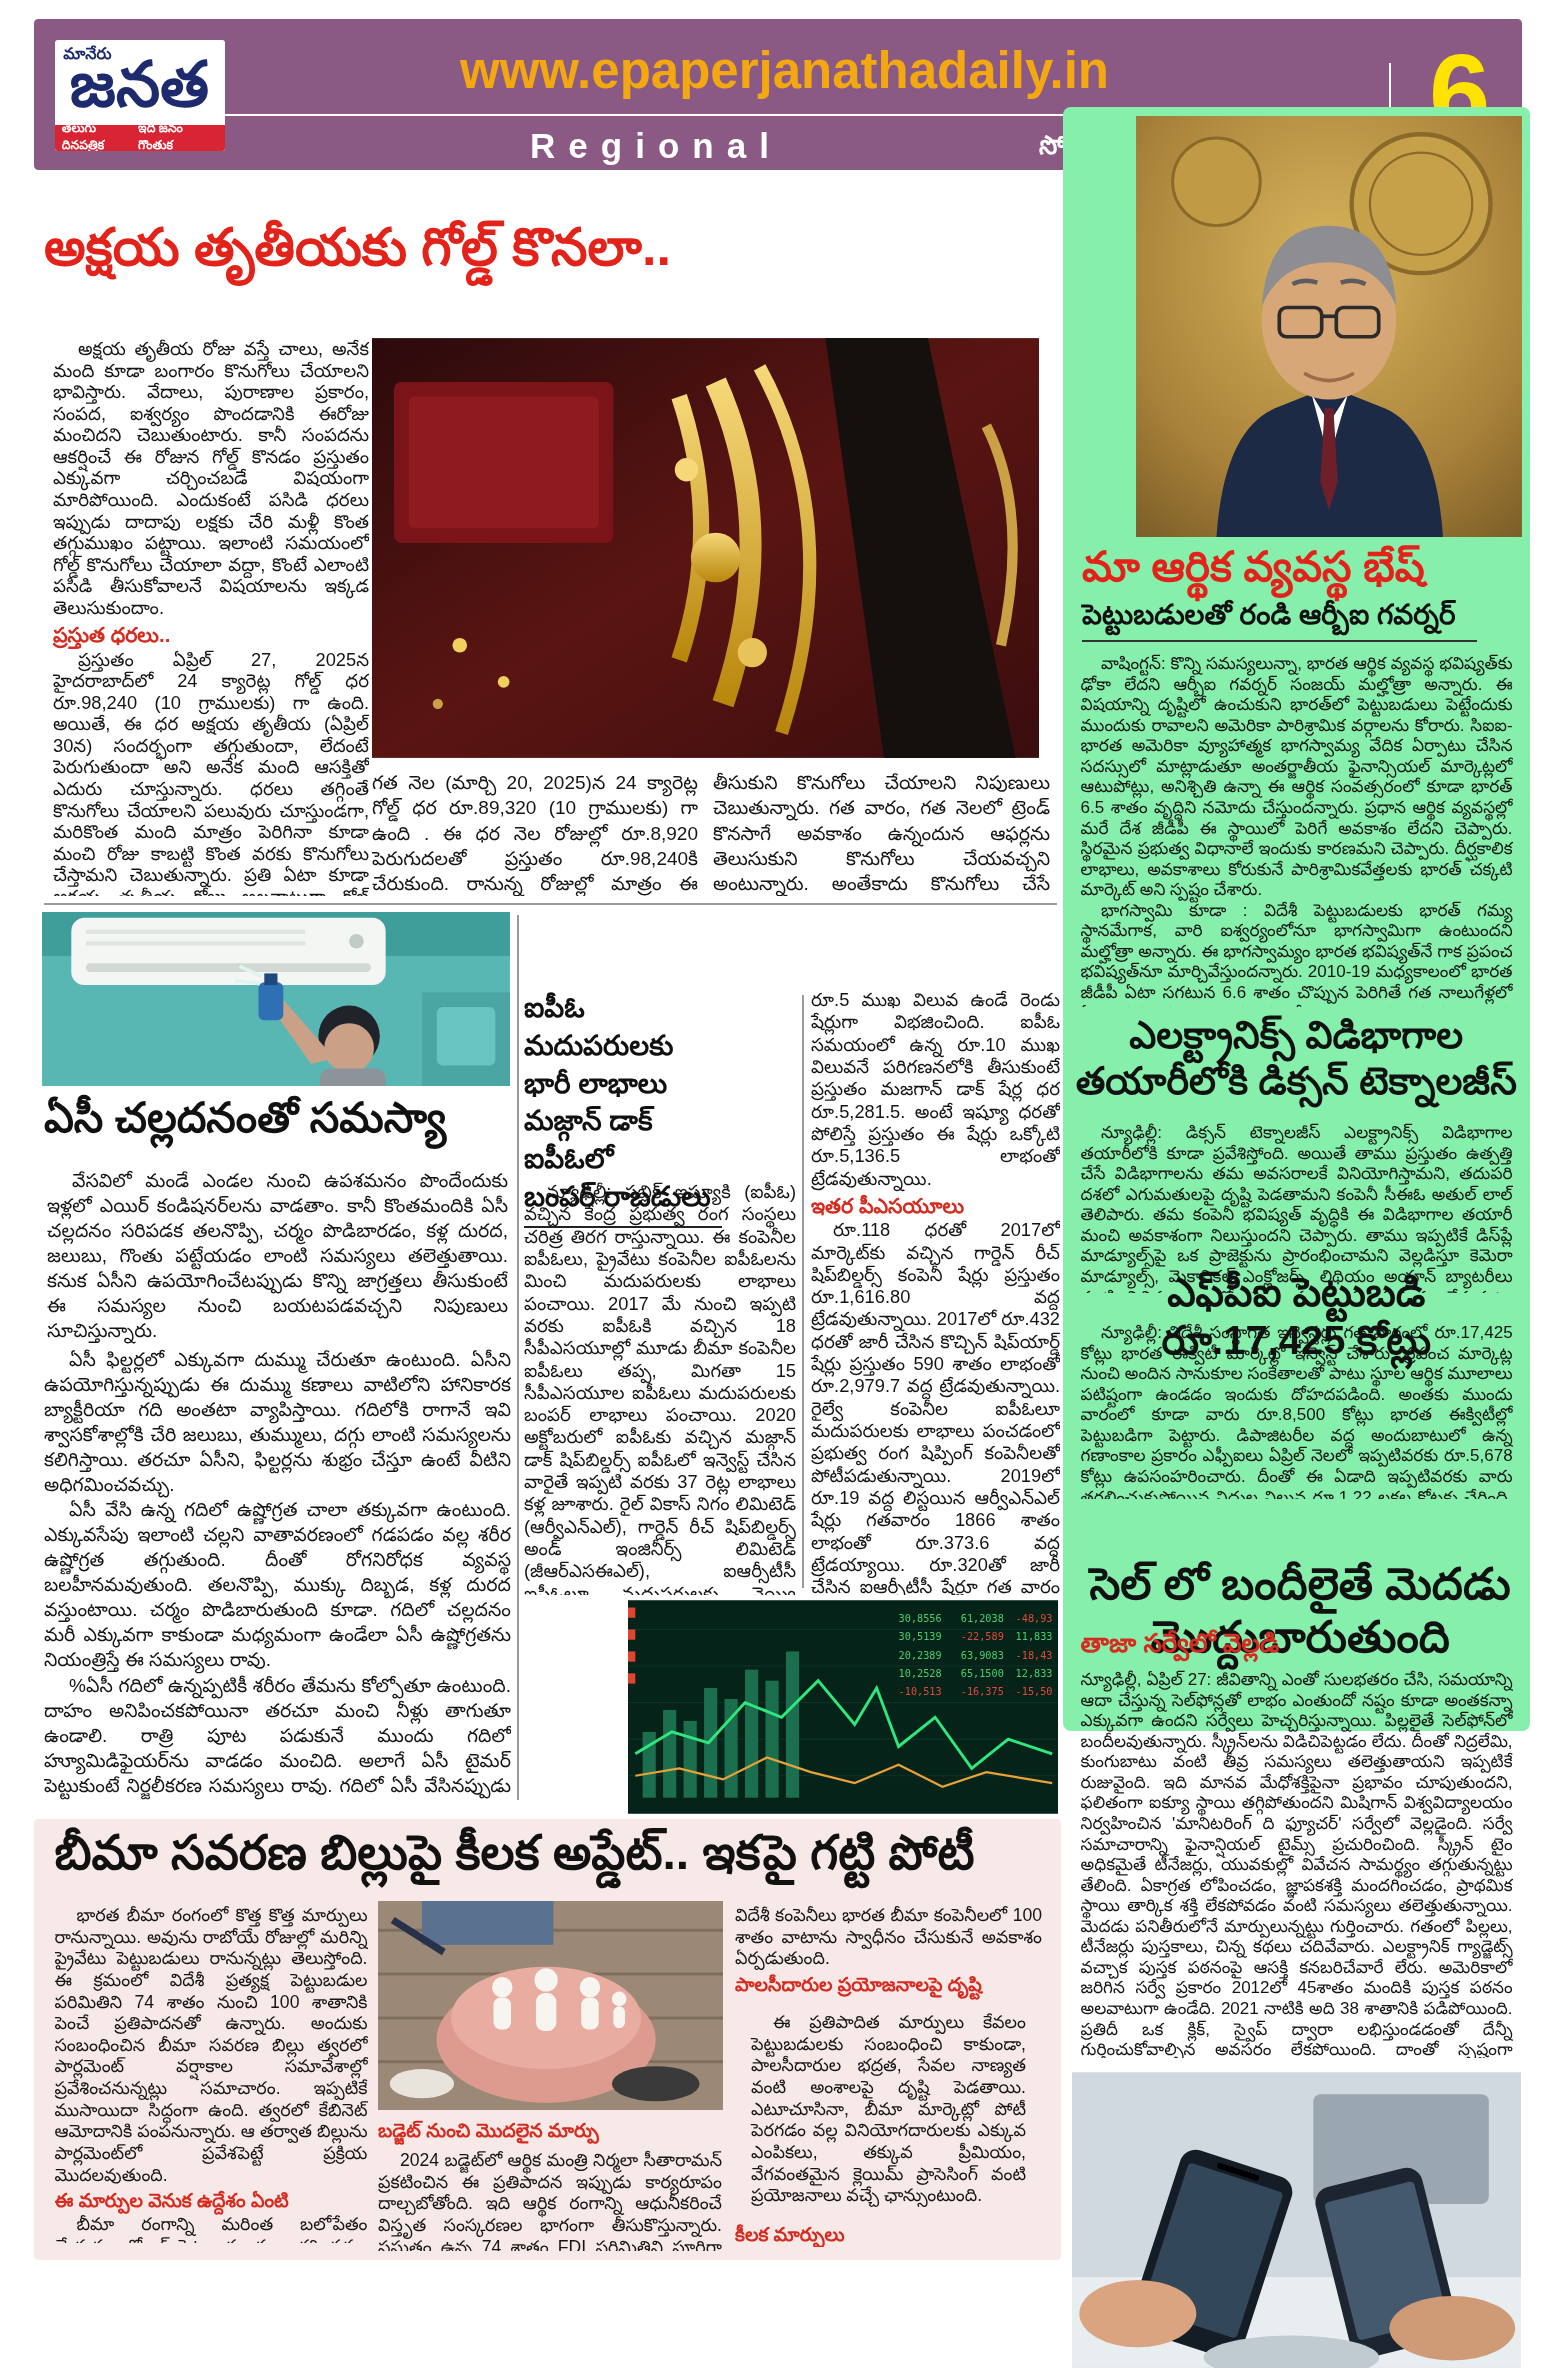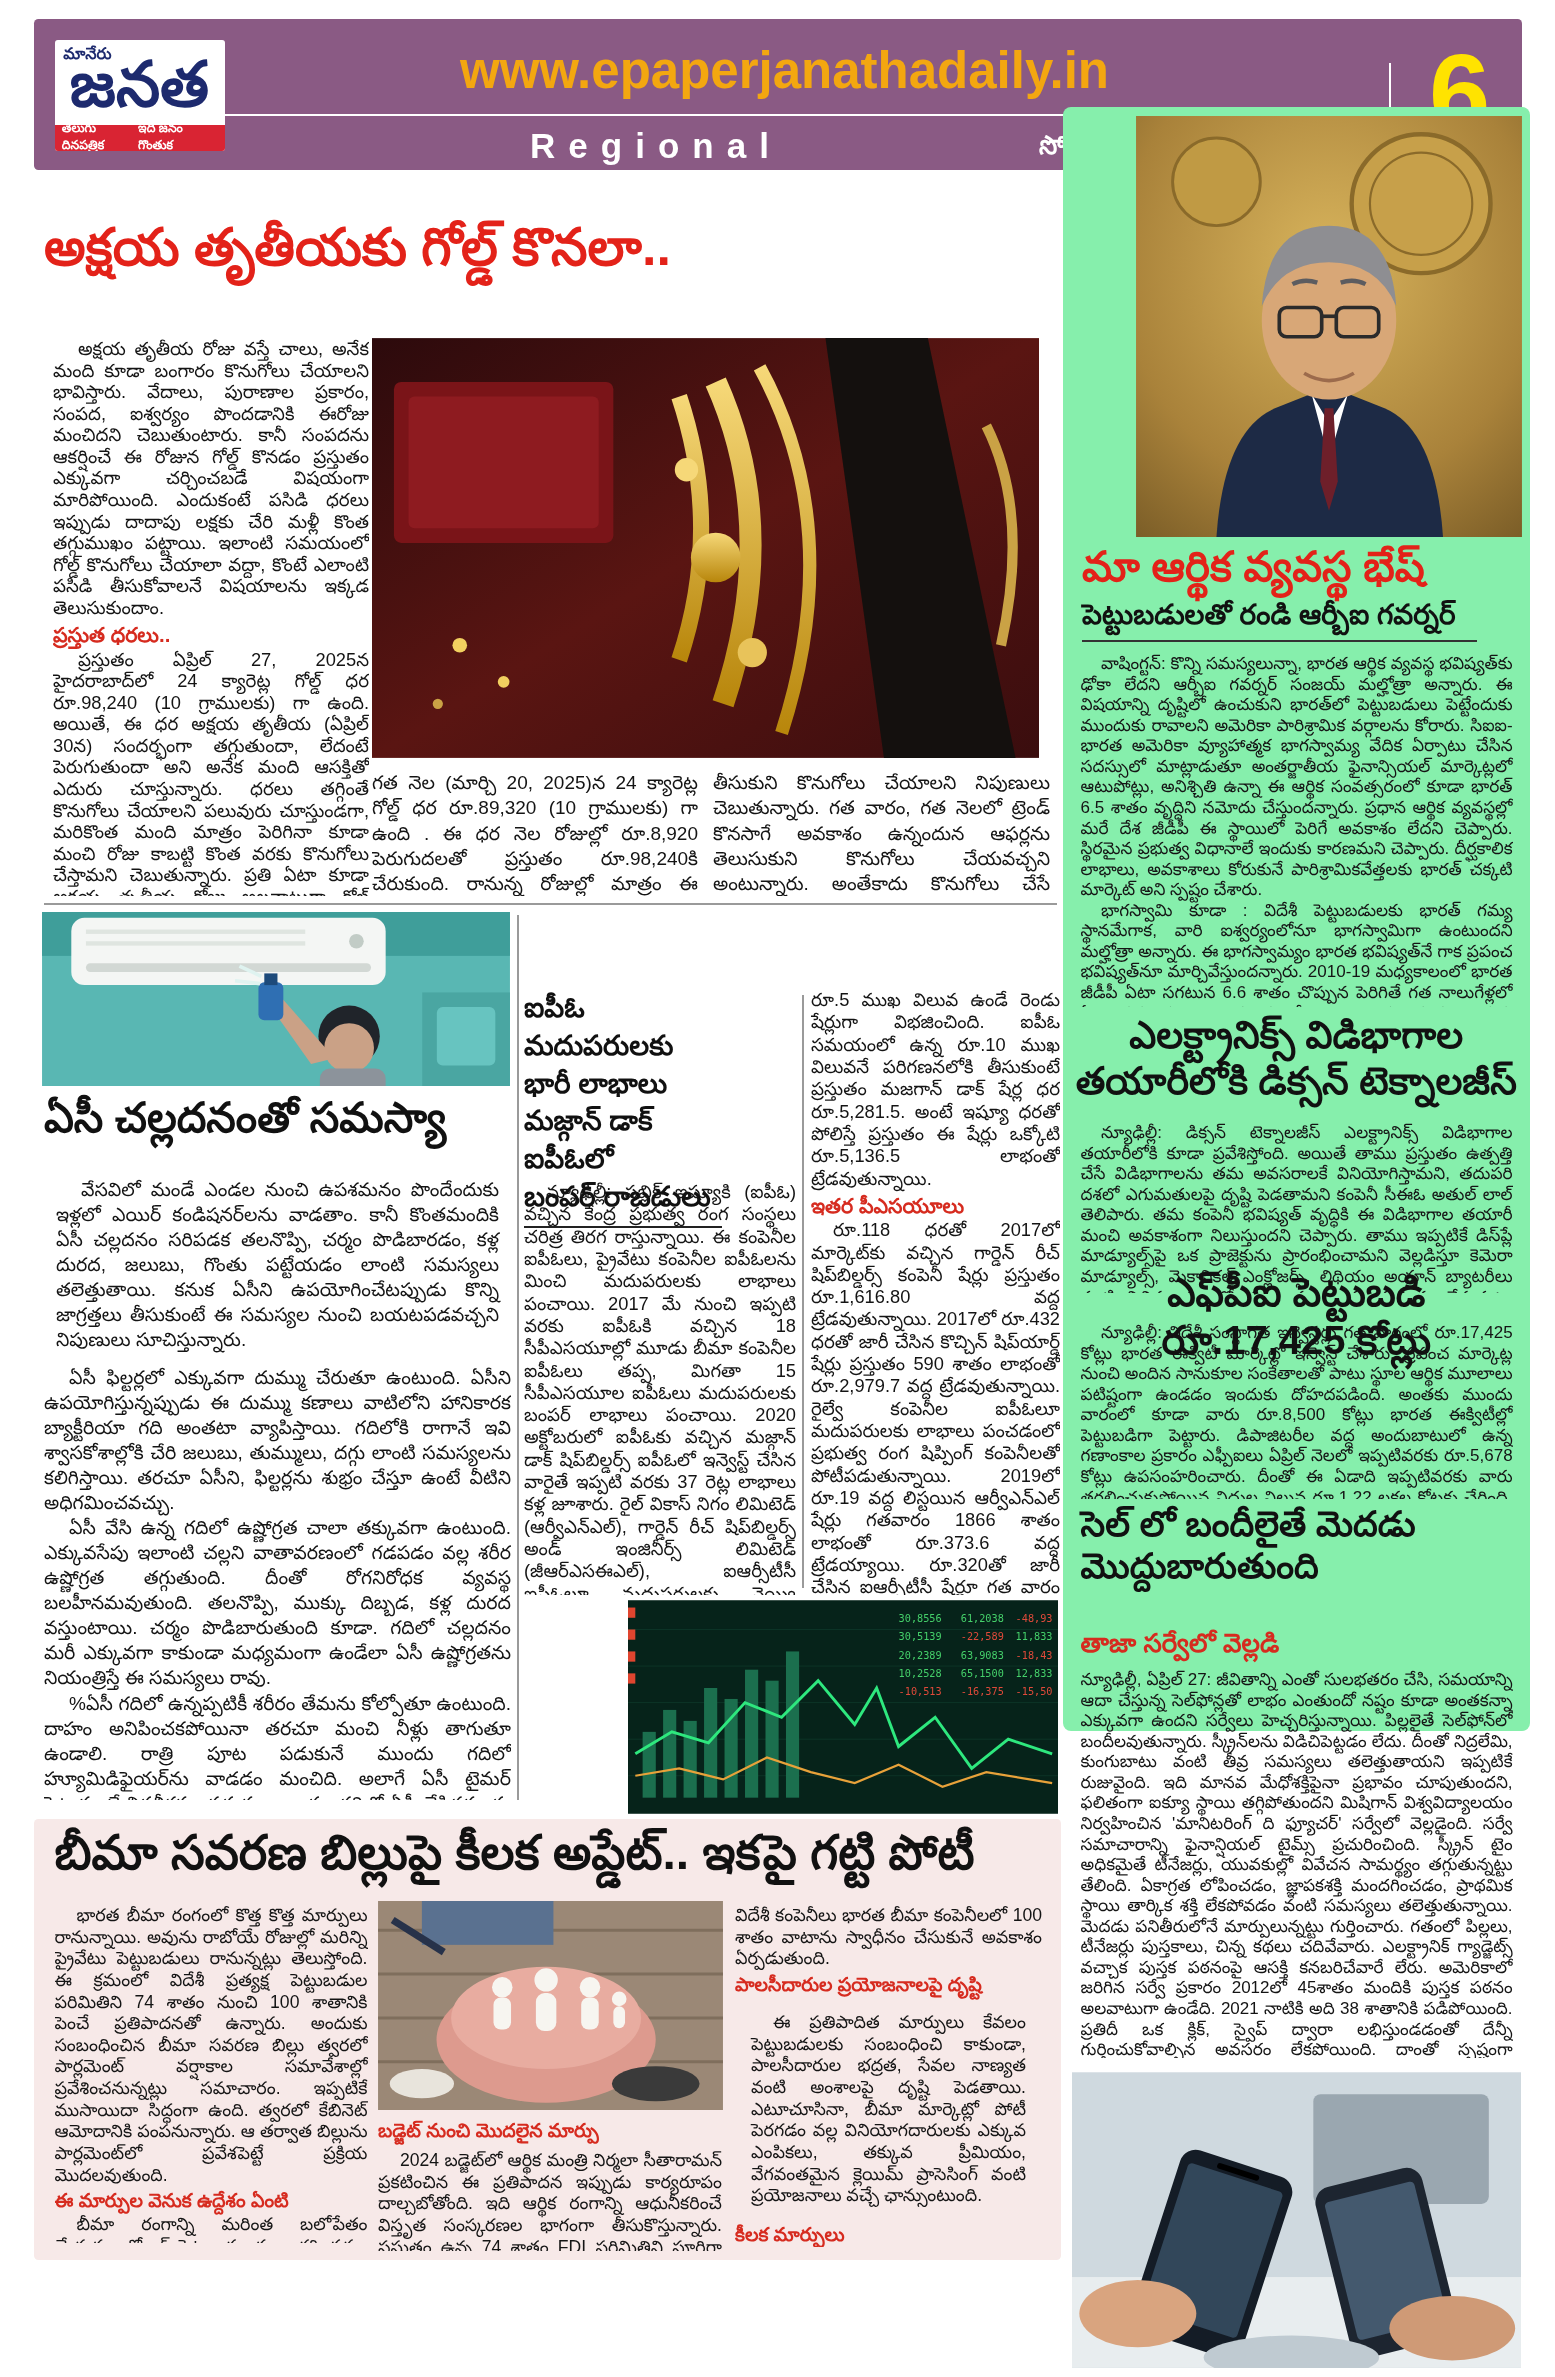--- a/index.html
+++ b/index.html
@@ -136,21 +136,21 @@
       <path d="M300 88 L270 74" stroke="#dff3f0" stroke-width="5"></path>
       <path d="M298 98 L264 94" stroke="#dff3f0" stroke-width="5"></path>
       <rect x="520" y="110" width="120" height="128" fill="#4aa6a2"></rect>
       <rect x="540" y="130" width="80" height="80" rx="8" fill="#67c4c0"></rect>
     </svg>
   </div>
 
   <div class="abs ac-headline">ఏసీ చల్లదనంతో సమస్యా</div>
 
   <div class="abs body-txt ac-body clip" style="left:44px;top:1165px;width:467px;height:635px;">
-    <p style="margin:12px;text-indent:25px;">వేసవిలో మండే ఎండల నుంచి ఉపశమనం పొందేందుకు ఇళ్లలో ఎయిర్ కండిషనర్‌లను వాడతాం. కానీ కొంతమందికి ఏసీ చల్లదనం సరిపడక తలనొప్పి, చర్మం పొడిబారడం, కళ్ల దురద, జలుబు, గొంతు పట్టేయడం లాంటి సమస్యలు తలెత్తుతాయి. కనుక ఏసీని ఉపయోగించేటప్పుడు కొన్ని జాగ్రత్తలు తీసుకుంటే ఈ సమస్యల నుంచి బయటపడవచ్చని నిపుణులు సూచిస్తున్నారు.</p>
+    <p style="margin:3px;text-indent:25px;">వేసవిలో మండే ఎండల నుంచి ఉపశమనం పొందేందుకు ఇళ్లలో ఎయిర్ కండిషనర్‌లను వాడతాం. కానీ కొంతమందికి ఏసీ చల్లదనం సరిపడక తలనొప్పి, చర్మం పొడిబారడం, కళ్ల దురద, జలుబు, గొంతు పట్టేయడం లాంటి సమస్యలు తలెత్తుతాయి. కనుక ఏసీని ఉపయోగించేటప్పుడు కొన్ని జాగ్రత్తలు తీసుకుంటే ఈ సమస్యల నుంచి బయటపడవచ్చని నిపుణులు సూచిస్తున్నారు.</p>
     <p style="margin:0;text-indent:25px;">ఏసీ ఫిల్టర్లలో ఎక్కువగా దుమ్ము చేరుతూ ఉంటుంది. ఏసీని ఉపయోగిస్తున్నప్పుడు ఈ దుమ్ము కణాలు వాటిలోని హానికారక బ్యాక్టీరియా గది అంతటా వ్యాపిస్తాయి. గదిలోకి రాగానే ఇవి శ్వాసకోశాల్లోకి చేరి జలుబు, తుమ్ములు, దగ్గు లాంటి సమస్యలను కలిగిస్తాయి. తరచూ ఏసీని, ఫిల్టర్లను శుభ్రం చేస్తూ ఉంటే వీటిని అధిగమించవచ్చు.</p>
     <p style="margin:0;text-indent:25px;">ఏసీ వేసి ఉన్న గదిలో ఉష్ణోగ్రత చాలా తక్కువగా ఉంటుంది. ఎక్కువసేపు ఇలాంటి చల్లని వాతావరణంలో గడపడం వల్ల శరీర ఉష్ణోగ్రత తగ్గుతుంది. దీంతో రోగనిరోధక వ్యవస్థ బలహీనమవుతుంది. తలనొప్పి, ముక్కు దిబ్బడ, కళ్ల దురద వస్తుంటాయి. చర్మం పొడిబారుతుంది కూడా. గదిలో చల్లదనం మరీ ఎక్కువగా కాకుండా మధ్యమంగా ఉండేలా ఏసీ ఉష్ణోగ్రతను నియంత్రిస్తే ఈ సమస్యలు రావు.</p>
     <p style="margin:0;text-indent:25px;">%ఏసీ గదిలో ఉన్నప్పటికీ శరీరం తేమను కోల్పోతూ ఉంటుంది. దాహం అనిపించకపోయినా తరచూ మంచి నీళ్లు తాగుతూ ఉండాలి. రాత్రి పూట పడుకునే ముందు గదిలో హ్యూమిడిఫైయర్‌ను వాడడం మంచిది. అలాగే ఏసీ టైమర్ పెట్టుకుంటే నిర్జలీకరణ సమస్యలు రావు. గదిలో ఏసీ వేసినప్పుడు సాధారణంగా తలుపులు, కిటికీలు మూసి ఉంచుతాం. దీనివల్ల గదిలో ఆక్సిజన్ స్థాయి తగ్గుతుంది. ఫలితంగా శ్వాసకోశ సమస్యలు తలెత్తుతాయి. కనీసం రెండు గంటలకు ఒకసారి అయిదు నిమిషాలపాటు కిటికీలు, తలుపులు తెరచి ఉంచితే గదిలో తాజాదనం విస్తరిస్తుంది. ఏసీ గాలి నేరుగా శరీరాన్ని తాకితే తలనొప్పి వస్తుంది. జలుబు చేస్తుంది కూడా. ఏసీ గాలి నేరుగా కాకుండా ఓ పక్కకు ప్రసరించేలా ఏర్పాటు చేసుకుంటే గది మొత్తం మెల్లగా చల్లబడి హాయిగా అనిపిస్తుంది. ఏసీలో స్వింగ్ ఫీచర్‌ని ఉపయోగించుకోవడం మంచిది.</p>
   </div>
 
   <div class="abs rule-v" style="left:517px;top:915px;height:885px;"></div>
 
 
   <div class="abs" style="left:524px;top:989px;width:212px;">
     <div class="psu-deck">ఐపీఓ మదుపరులకు</div>
@@ -265,21 +265,21 @@
     </div>
     <div class="abs sb-body clip" style="left:17.6px;top:1016px;width:432px;height:170px;">
       <p style="margin:0;text-indent:20.5px;">న్యూఢిల్లీ: డిక్సన్ టెక్నాలజీస్ ఎలక్ట్రానిక్స్ విడిభాగాల తయారీలోకి కూడా ప్రవేశిస్తోంది. అయితే తాము ప్రస్తుతం ఉత్పత్తి చేసే విడిభాగాలను తమ అవసరాలకే వినియోగిస్తామని, తదుపరి దశలో ఎగుమతులపై దృష్టి పెడతామని కంపెనీ సీఈఓ అతుల్ లాల్ తెలిపారు. తమ కంపెనీ భవిష్యత్ వృద్ధికి ఈ విడిభాగాల తయారీ మంచి అవకాశంగా నిలుస్తుందని చెప్పారు. తాము ఇప్పటికే డిస్‌ప్లే మాడ్యూల్స్‌పై ఒక ప్రాజెక్టును ప్రారంభించామని వెల్లడిస్తూ కెమెరా మాడ్యూల్స్, మెకానికల్ ఎంక్లోజర్స్, లిథియం అయాన్ బ్యాటరీలు వంటి విభిన్న రంగాల్లో గల అవకాశాలను మదింపు చేస్తున్నట్టు తెలిపారు.</p>
     </div>
 
     <div class="abs sb-head-blk" style="left:7.3px;top:1161px;width:452px;text-align:center;font-size:40px;">ఎఫ్‌పీఐ పెట్టుబడి రూ.17,425 కోట్లు</div>
     <div class="abs sb-body clip" style="left:17.6px;top:1216px;width:432px;height:176px;">
       <p style="margin:0;text-indent:20.5px;">న్యూఢిల్లీ: విదేశీ సంస్థాగత ఇన్వెస్టర్లు గత వారంలో రూ.17,425 కోట్లు భారత ఈక్విటీ మార్కెట్లో ఇన్వెస్ట్ చేశారు. ప్రపంచ మార్కెట్ల నుంచి అందిన సానుకూల సంకేతాలతో పాటు స్థూల ఆర్థిక మూలాలు పటిష్టంగా ఉండడం ఇందుకు దోహదపడింది. అంతకు ముందు వారంలో కూడా వారు రూ.8,500 కోట్లు భారత ఈక్విటీల్లో పెట్టుబడిగా పెట్టారు. డిపాజిటరీల వద్ద అందుబాటులో ఉన్న గణాంకాల ప్రకారం ఎఫ్పీఐలు ఏప్రిల్ నెలలో ఇప్పటివరకు రూ.5,678 కోట్లు ఉపసంహరించారు. దీంతో ఈ ఏడాది ఇప్పటివరకు వారు తరలించుకుపోయిన నిధుల విలువ రూ.1.22 లక్షల కోట్లకు చేరింది. ప్రపంచంలో వాణిజ్య ఉద్రిక్తతలు తగ్గడం ఇన్వెస్టర్ సెంటిమెంట్‌ను బలపరిచిందని పరిశీలకులంటున్నారు.</p>
     </div>
 
-    <div class="abs sb-head-blk" style="left:17.6px;top:1396px;width:439px;font-size:35px;">
+    <div class="abs sb-head-blk" style="left:17.6px;top:1451px;width:439px;font-size:44px;text-align:center;">
       <div>సెల్ లో బందీలైతే మెదడు</div>
       <div>మొద్దుబారుతుంది</div>
     </div>
     <div class="abs sub-red" style="left:17.6px;top:1521px;width:424px;font-size:26px;">తాజా సర్వేలో వెల్లడి</div>
     <div class="abs sb-body clip" style="left:17.6px;top:1563px;width:432px;height:388px;">
       <p style="margin:0;">న్యూఢిల్లీ, ఏప్రిల్ 27: జీవితాన్ని ఎంతో సులభతరం చేసి, సమయాన్ని ఆదా చేస్తున్న సెల్‌ఫోన్లతో లాభం ఎంతుందో నష్టం కూడా అంతకన్నా ఎక్కువగా ఉందని సర్వేలు హెచ్చరిస్తున్నాయి. పిల్లలైతే సెల్‌ఫోన్‌లో బందీలవుతున్నారు. స్క్రీన్‌లను విడిచిపెట్టడం లేదు. దీంతో నిద్రలేమి, కుంగుబాటు వంటి తీవ్ర సమస్యలు తలెత్తుతాయని ఇప్పటికే రుజువైంది. ఇది మానవ మేధోశక్తిపైనా ప్రభావం చూపుతుందని, ఫలితంగా ఐక్యూ స్థాయి తగ్గిపోతుందని మిషిగాన్ విశ్వవిద్యాలయం నిర్వహించిన 'మానిటరింగ్ ది ఫ్యూచర్' సర్వేలో వెల్లడైంది. సర్వే సమాచారాన్ని ఫైనాన్షియల్ టైమ్స్ ప్రచురించింది. స్క్రీన్ టైం అధికమైతే టీనేజర్లు, యువకుల్లో వివేచన సామర్థ్యం తగ్గుతున్నట్టు తేలింది. ఏకాగ్రత లోపించడం, జ్ఞాపకశక్తి మందగించడం, ప్రాథమిక స్థాయి తార్కిక శక్తి లేకపోవడం వంటి సమస్యలు తలెత్తుతున్నాయి. మెదడు పనితీరులోనే మార్పులున్నట్టు గుర్తించారు. గతంలో పిల్లలు, టీనేజర్లు పుస్తకాలు, చిన్న కథలు చదివేవారు. ఎలక్ట్రానిక్ గ్యాడ్జెట్స్ వచ్చాక పుస్తక పఠనంపై ఆసక్తి కనబరిచేవారే లేరు. అమెరికాలో జరిగిన సర్వే ప్రకారం 2012లో 45శాతం మందికి పుస్తక పఠనం అలవాటుగా ఉండేది. 2021 నాటికి అది 38 శాతానికి పడిపోయింది. ప్రతిదీ ఒక క్లిక్, స్వైప్ ద్వారా లభిస్తుండడంతో దేన్నీ గుర్తించుకోవాల్సిన అవసరం లేకపోయింది. దాంతో స్పష్టంగా ఆలోచించే సామర్థ్యాన్ని కోల్పోతున్నారు.</p>
     </div>
 
     <div class="abs" style="left:8.8px;top:1965px;width:449px;height:296px;">
       <svg width="449" height="296" viewBox="0 0 614 404">

